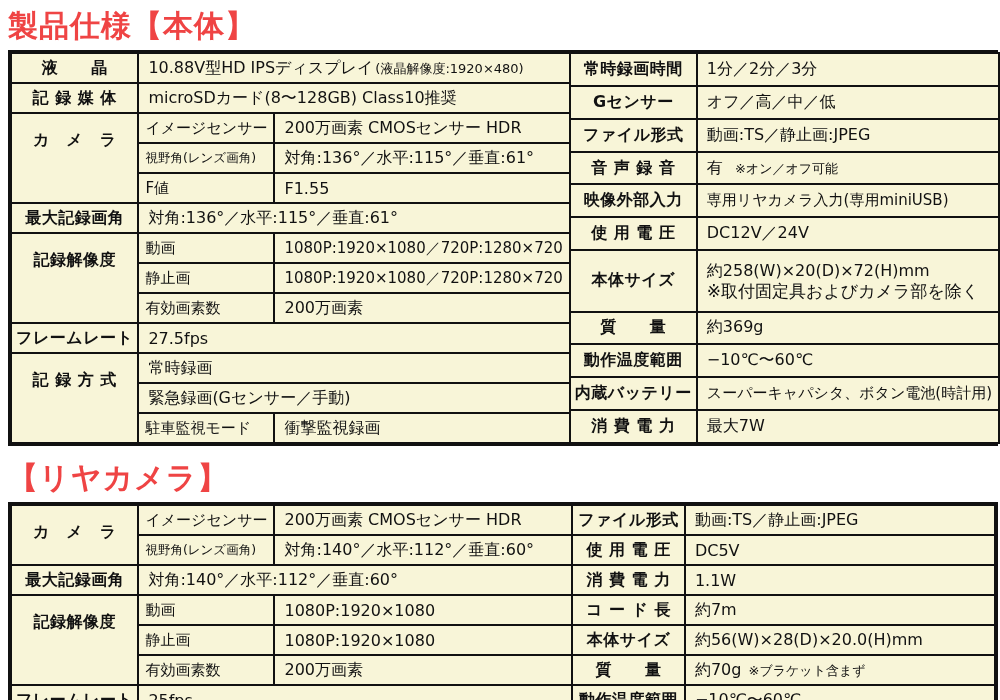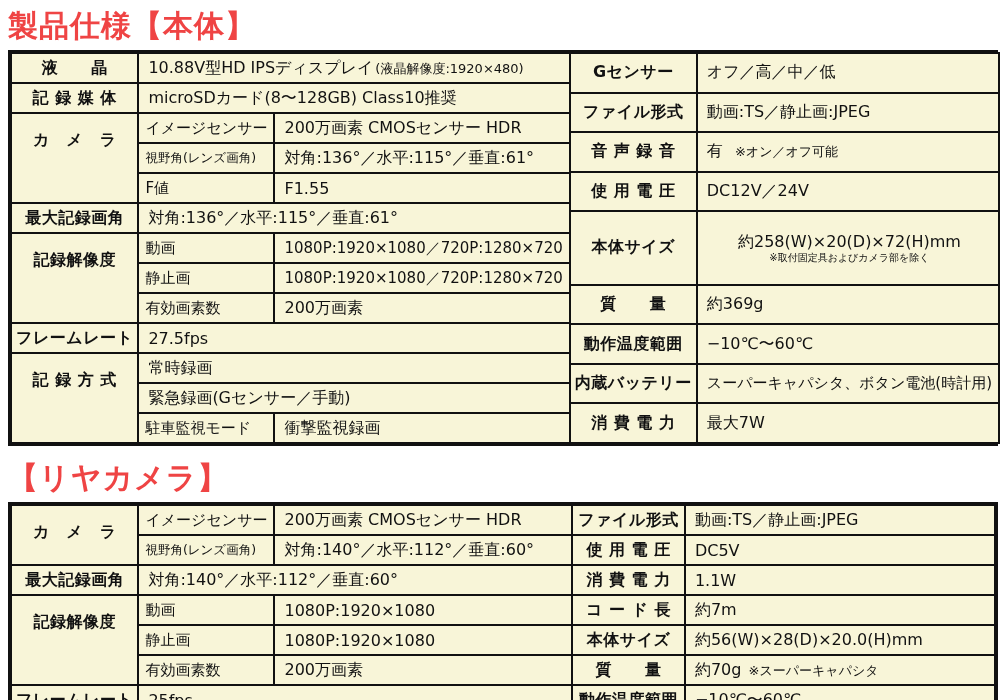--- a/index.html
+++ b/index.html
@@ -45,22 +45,22 @@
     padding:0 4px;
     letter-spacing:0.5px;
   }
   .sub{
     font-size:15px;
   }
   .sub-sm{font-size:12.5px;}
   .val{padding-left:9px;}
   .top{vertical-align:top;padding-top:16px;}
   .inote{font-size:13px;margin-left:2px;}
-  .note{font-size:10px;line-height:1.2;}
-  .val2{line-height:1.25;text-align:center;}
+  .note{font-size:17px;line-height:1.2;}
+  .val2{line-height:1.25;}
   .h2row{height:56px;}
   .fit{font-size:15px;}
 </style>
 </head>
 <body>
 
 <div class="wrap">
 
   <div class="sec-title">製品仕様【本体】</div>
 
@@ -128,31 +128,39 @@
       </tr>
     </tbody>
       </table>
 
     <table class="tR">
       <colgroup>
           <col style="width:113px">
           <col style="width:319px">
         </colgroup>
       <tbody>
+          <tr>
+        <td class="lab">常時録画時間</td>
+        <td class="val">1分／2分／3分</td>
+      </tr>
       <tr>
         <td class="lab">Gセンサー</td>
         <td class="val">オフ／高／中／低</td>
       </tr>
       <tr>
         <td class="lab">ファイル形式</td>
         <td class="val">動画:TS／静止画:JPEG</td>
       </tr>
       <tr>
         <td class="lab">音 声 録 音</td>
         <td class="val"><span>有</span>&nbsp;&nbsp;<span class="inote">※オン／オフ可能</span></td>
+      </tr>
+      <tr>
+        <td class="lab">映像外部入力</td>
+        <td class="val fit">専用リヤカメラ入力(専用miniUSB)</td>
       </tr>
       <tr>
         <td class="lab">使 用 電 圧</td>
         <td class="val">DC12V／24V</td>
       </tr>
       <tr class="h2row">
         <td class="lab">本体サイズ</td>
         <td class="val val2">
           <div>約258(W)×20(D)×72(H)mm</div>
           <div class="note">※取付固定具およびカメラ部を除く</div>
@@ -243,21 +251,21 @@
       <tr>
         <td class="lab">コ ー ド 長</td>
         <td class="val">約7m</td>
       </tr>
       <tr>
         <td class="lab">本体サイズ</td>
         <td class="val">約56(W)×28(D)×20.0(H)mm</td>
       </tr>
       <tr>
         <td class="lab">質　　量</td>
-        <td class="val"><span>約70g</span>&nbsp;<span class="inote">※スーパーキャパシタ</span></td>
+        <td class="val"><span>約70g</span>&nbsp;<span class="inote">※ブラケット含まず</span></td>
       </tr>
       <tr>
         <td class="lab">動作温度範囲</td>
         <td class="val">−10℃〜60℃</td>
       </tr>
     </tbody>
       </table>
   </div>
 
 </div>

